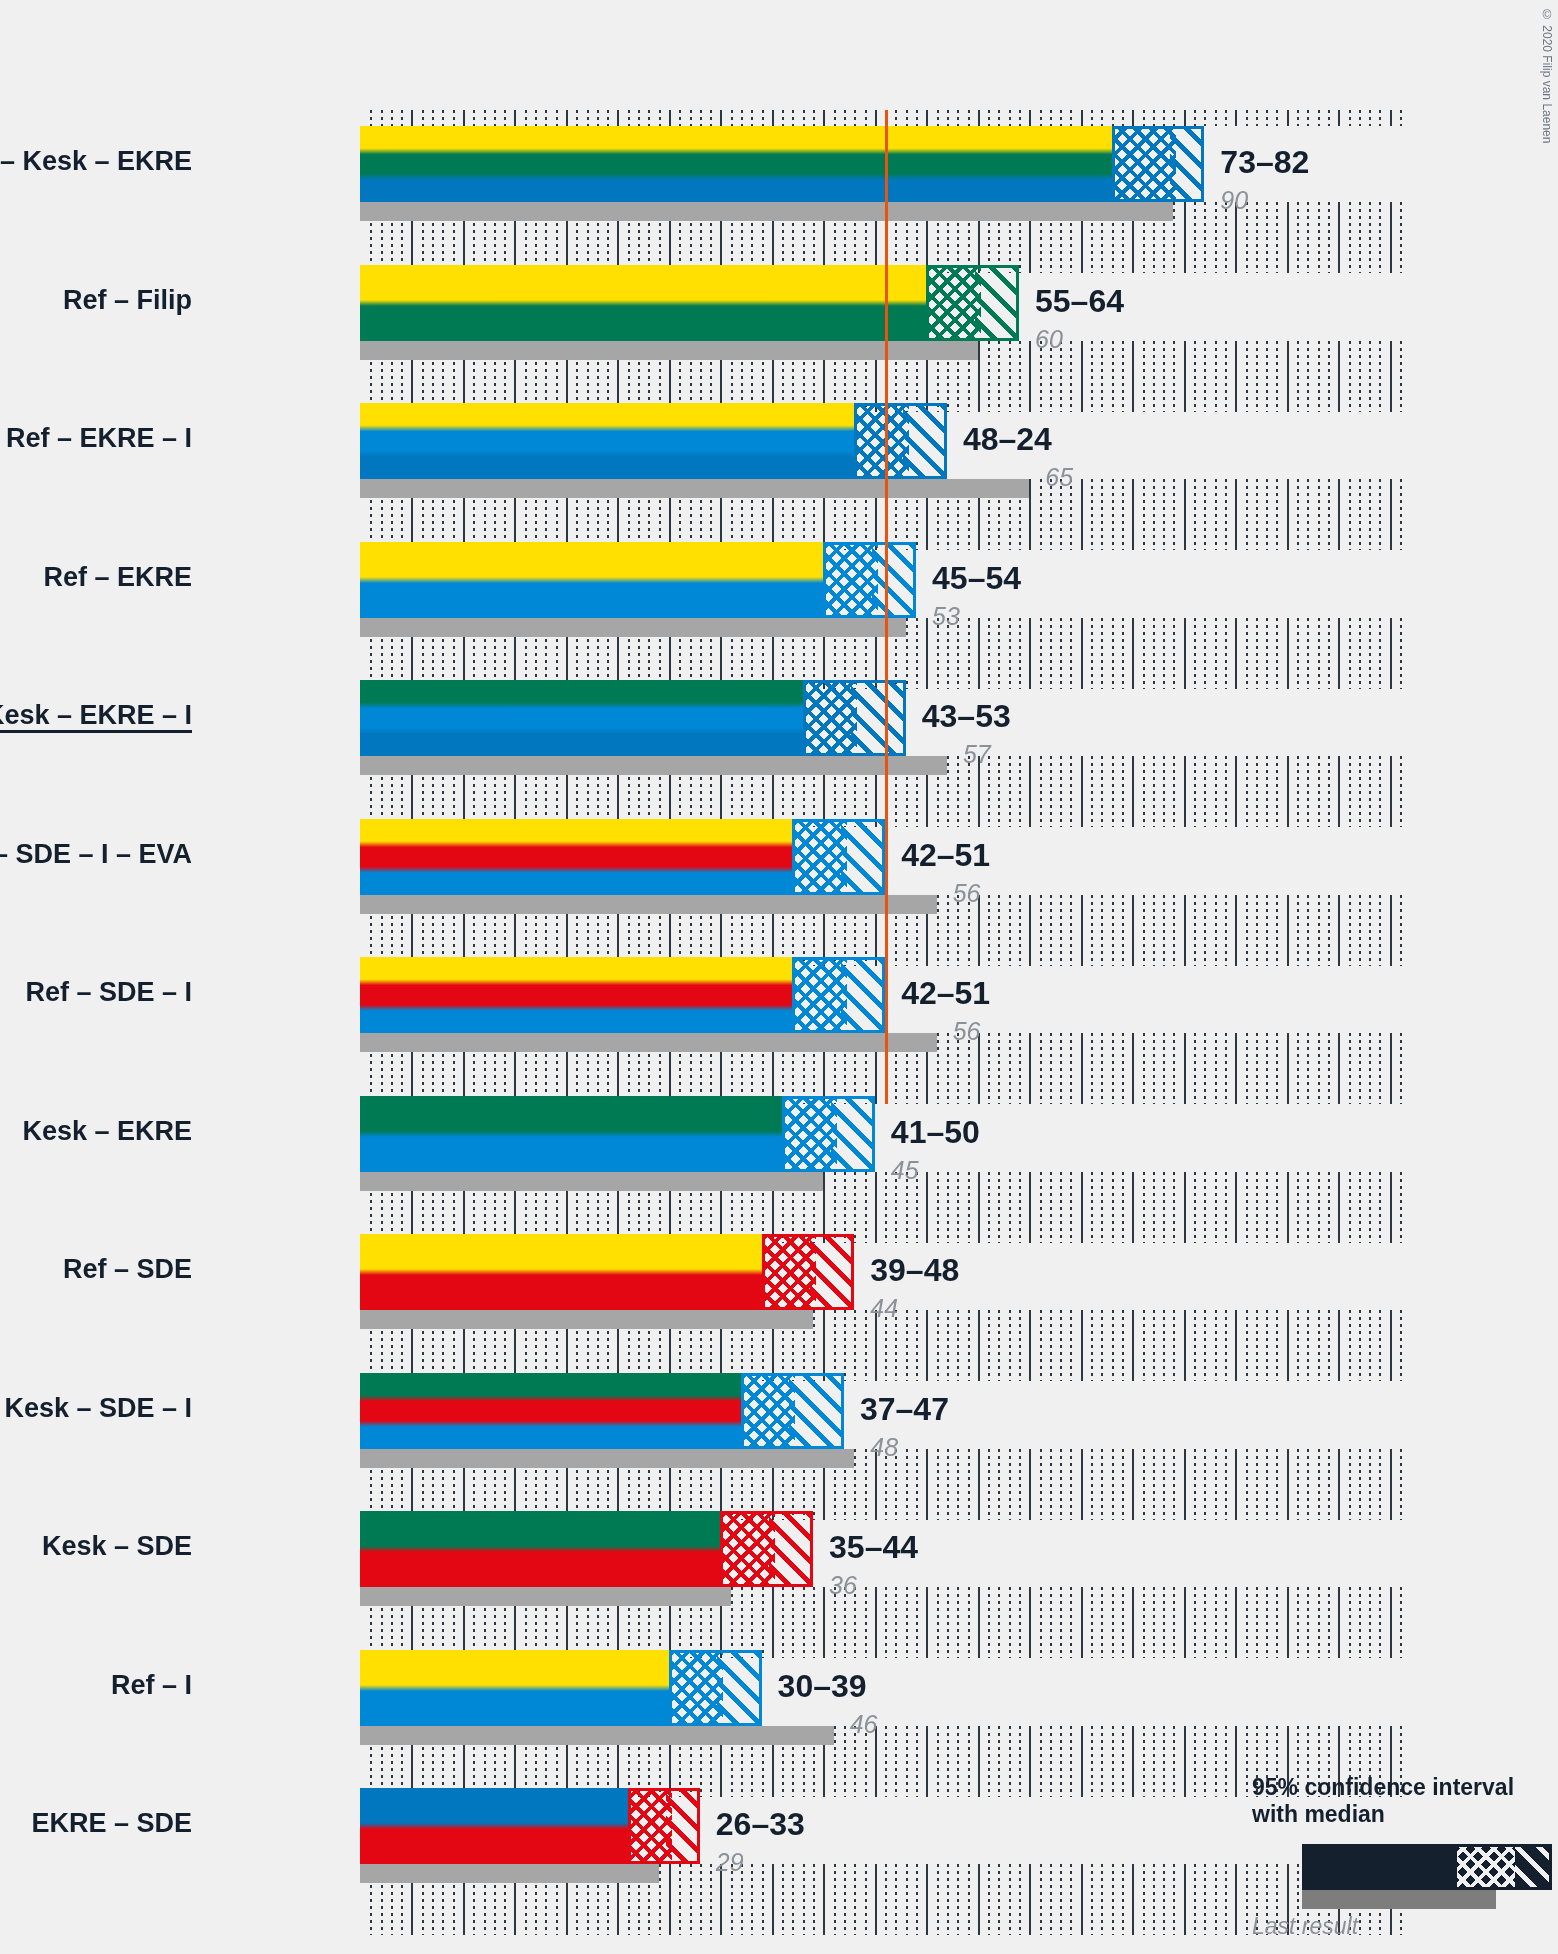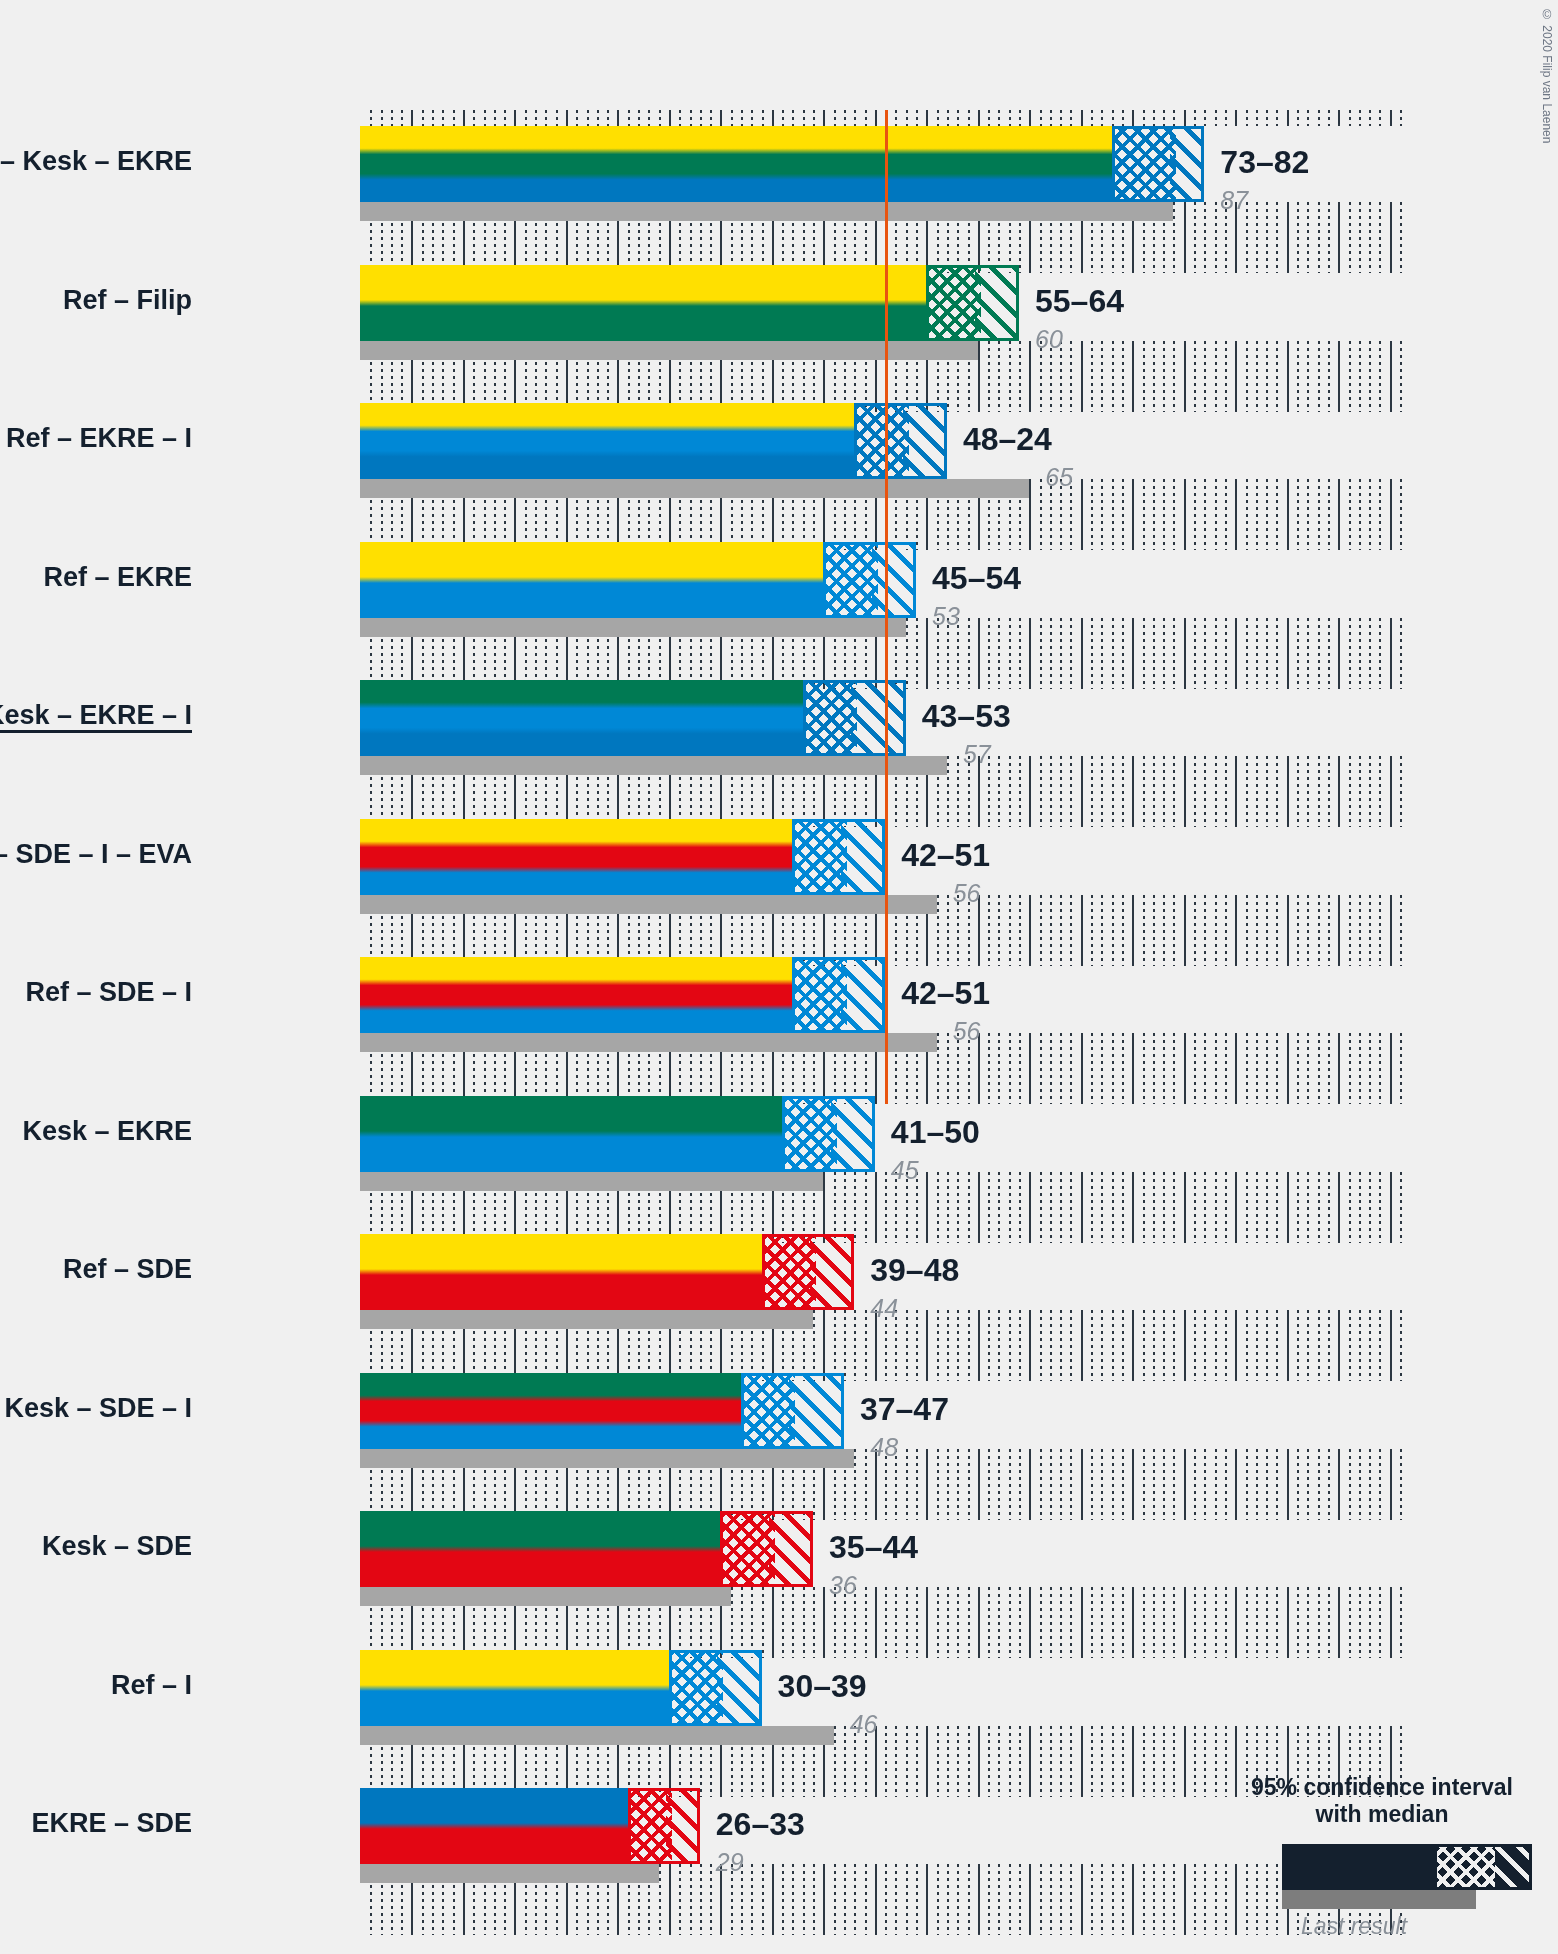--- a/index.html
+++ b/index.html
@@ -57,21 +57,21 @@
   }
 
   
   .gridband{position:absolute;left:0;width:1040px;pointer-events:none;}
   .gridband .tickmaj{position:absolute;top:0;bottom:0;width:2px;background:#2c3742;}
   .gridband .tickmin{position:absolute;top:0;bottom:0;width:2px;
      background-image:linear-gradient(to bottom,#2c3742 40%,transparent 40%);
      background-size:2px 7px;}
   .majority{position:absolute;width:3px;background:#e8540f;top:0;}
 
-  .legend{position:absolute;right:26px;bottom:14px;width:300px;text-align:center;}
+  .legend{position:absolute;right:6px;bottom:14px;width:300px;text-align:left;}
   .legend .ltitle{font-size:23px;font-weight:bold;line-height:1.18;color:#14202e;}
   .legend .lbar{
      position:relative;margin-top:16px;height:46px;width:250px;margin-left:auto;
      background:#14202e;border:3px solid #14202e;box-sizing:border-box;
   }
   .legend .lcross{position:absolute;top:0;bottom:0;left:152px;width:58px;}
   .legend .ldiag{position:absolute;top:0;bottom:0;left:210px;right:0;}
   .legend .lgrey{height:19px;width:194px;background:#7d7d7d;margin-left:auto;margin-right:56px;}
   .legend .llast{font-size:23px;font-style:italic;color:#8a9199;margin-top:4px;margin-right:56px;}
 </style>
@@ -290,21 +290,21 @@
           <div class="tickmaj" style="left: 1029.7px;"></div>
           <div class="tickmin" style="left: 1040px;"></div>
         </div>
         <div class="lastbar" style="top: 76px; width: 813.465px;"></div>
         <div class="mainbar" style="width: 751.683px; background: linear-gradient(rgb(255, 224, 0) 0%, rgb(255, 224, 0) 29.3%, rgb(0, 122, 83) 37.3%, rgb(0, 122, 83) 62.7%, rgb(0, 119, 191) 70.7%, rgb(0, 119, 191) 100%);"></div>
         <div class="ci" style="left: 751.683px; width: 92.6733px; border: 3px solid rgb(0, 119, 191);">
           <div class="cross" style="width: 61.7822px; background-image: repeating-linear-gradient(45deg, transparent 0px, transparent 7px, rgb(0, 119, 191) 7px, rgb(0, 119, 191) 11px), repeating-linear-gradient(-45deg, transparent 0px, transparent 7px, rgb(0, 119, 191) 7px, rgb(0, 119, 191) 11px);"></div>
           <div class="diag" style="width: 30.8911px; background-image: repeating-linear-gradient(45deg, transparent 0px, transparent 11px, rgb(0, 119, 191) 11px, rgb(0, 119, 191) 16px);"></div>
         </div>
         <div class="valrange" style="left: 860.356px; top: 18px;">73–82</div>
-        <div class="valprev" style="left: 860.356px; top: 60px;">87</div>
+        <div class="valprev" style="left: 860.356px; top: 60px;">90</div>
         <div class="rowlabel" style="top: 20px;">Ref – Kesk – EKRE</div>
       </div>
       <div class="row" style="top: 138.5px; height: 147px;">
         <div class="gridband" style="top: 76px; height: 71px;">
           <div class="tickmin" style="left: 10.297px;"></div>
           <div class="tickmin" style="left: 20.5941px;"></div>
           <div class="tickmin" style="left: 30.8911px;"></div>
           <div class="tickmin" style="left: 41.1881px;"></div>
           <div class="tickmaj" style="left: 51.4851px;"></div>
           <div class="tickmin" style="left: 61.7822px;"></div>

